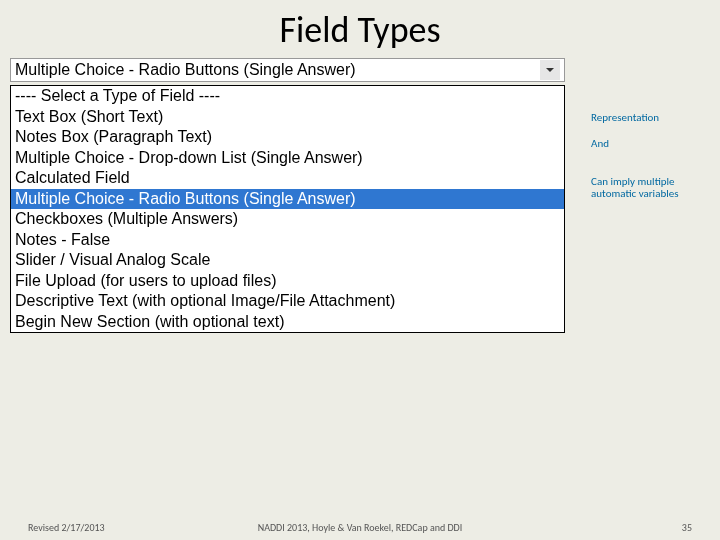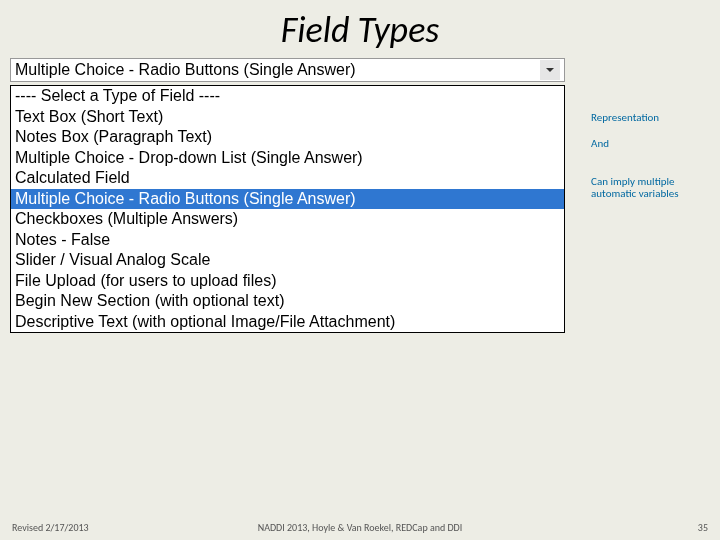--- a/index.html
+++ b/index.html
@@ -6,21 +6,20 @@
   html, body { width: 720px; height: 540px; font-family: Calibri, Arial, sans-serif; }
   body { background: #edede5; position: relative; }
 
   .title {
     width: 100%;
     text-align: center;
     font-size: 36px;
     color: #000;
     padding-top: 8px;
     padding-bottom: 6px;
-    font-style: italic;
   }
 
   .main-area {
     padding: 0 10px 0 10px;
     display: flex;
     gap: 26px;
   }
 
   .dropdown-col { width: 560px; }
   .notes-col { width: 120px; padding-top: 54px; }
@@ -68,21 +67,21 @@
     margin-bottom: 14px;
     line-height: 1.1;
   }
 
   .footer {
     position: absolute;
     left: 0; right: 0; bottom: 6px;
     display: flex;
     align-items: flex-end;
     justify-content: space-between;
-    padding: 0 12px;
+    padding: 0 28px;
     font-size: 10px;
     color: #555;
   }
   .footer .center { position: absolute; left: 50%; transform: translateX(-50%); }
 </style>
 </head>
 <body>
 
 <div class="title">Field Types</div>
 
@@ -105,22 +104,22 @@
         <div class="list-item">---- Select a Type of Field ----</div>
         <div class="list-item">Text Box (Short Text)</div>
         <div class="list-item">Notes Box (Paragraph Text)</div>
         <div class="list-item">Multiple Choice - Drop-down List (Single Answer)</div>
         <div class="list-item">Calculated Field</div>
         <div class="list-item selected">Multiple Choice - Radio Buttons (Single Answer)</div>
         <div class="list-item">Checkboxes (Multiple Answers)</div>
         <div class="list-item">Notes - False</div>
         <div class="list-item">Slider / Visual Analog Scale</div>
         <div class="list-item">File Upload (for users to upload files)</div>
+        <div class="list-item">Descriptive Text (with optional Image/File Attachment)</div>
         <div class="list-item">Begin New Section (with optional text)</div>
-        <div class="list-item">Descriptive Text (with optional Image/File Attachment)</div>
       </div>
 
   </div>
 
   <div class="notes-col">
     <div class="note">Representation</div>
     <div class="note">And</div>
     <div class="note" style="margin-top:26px">Can imply multiple automatic variables</div>
   </div>
 

